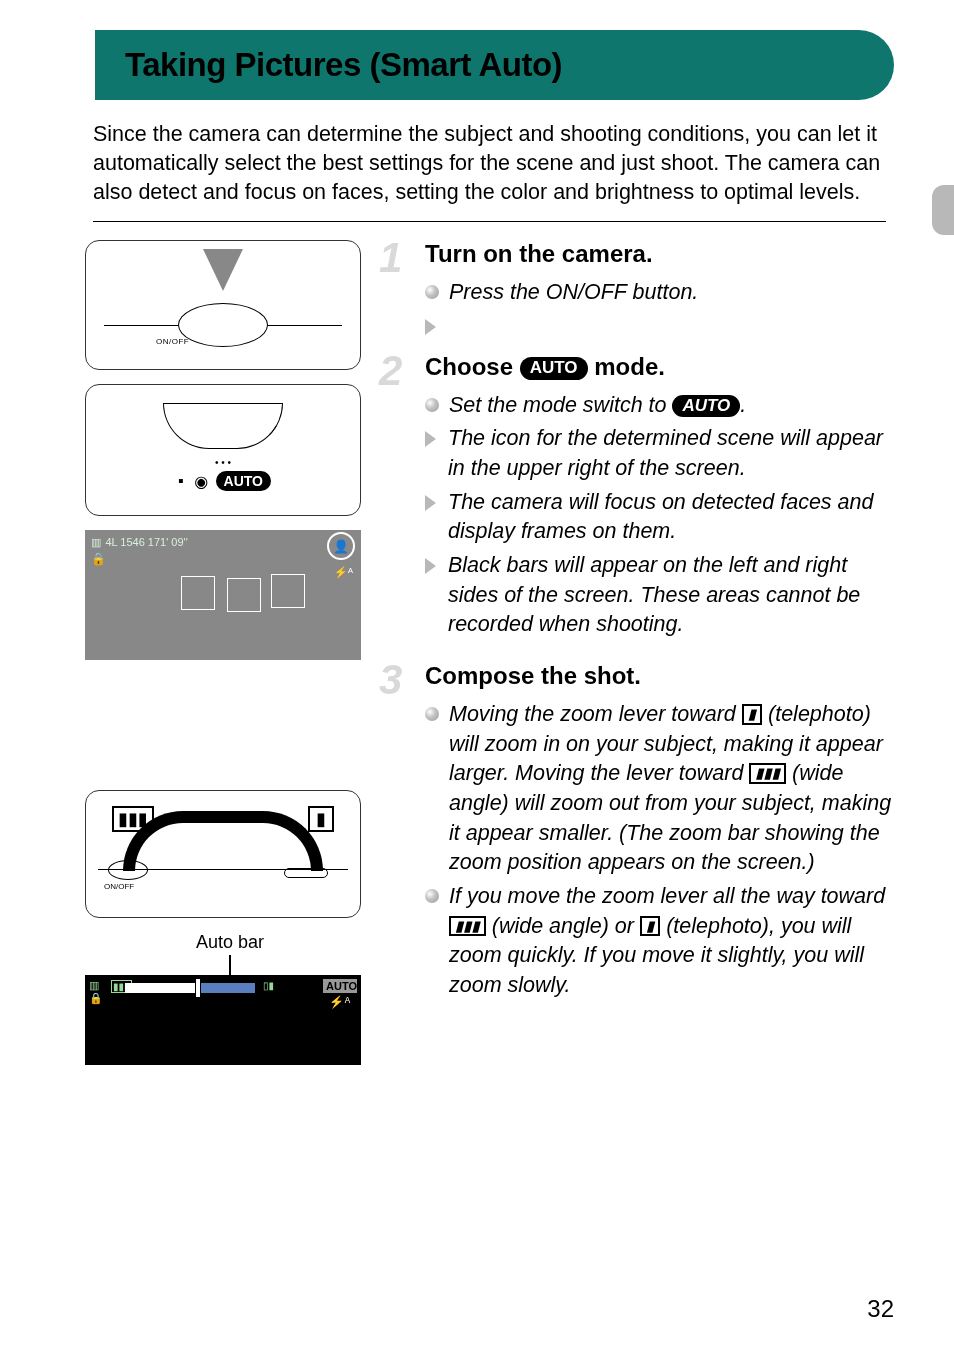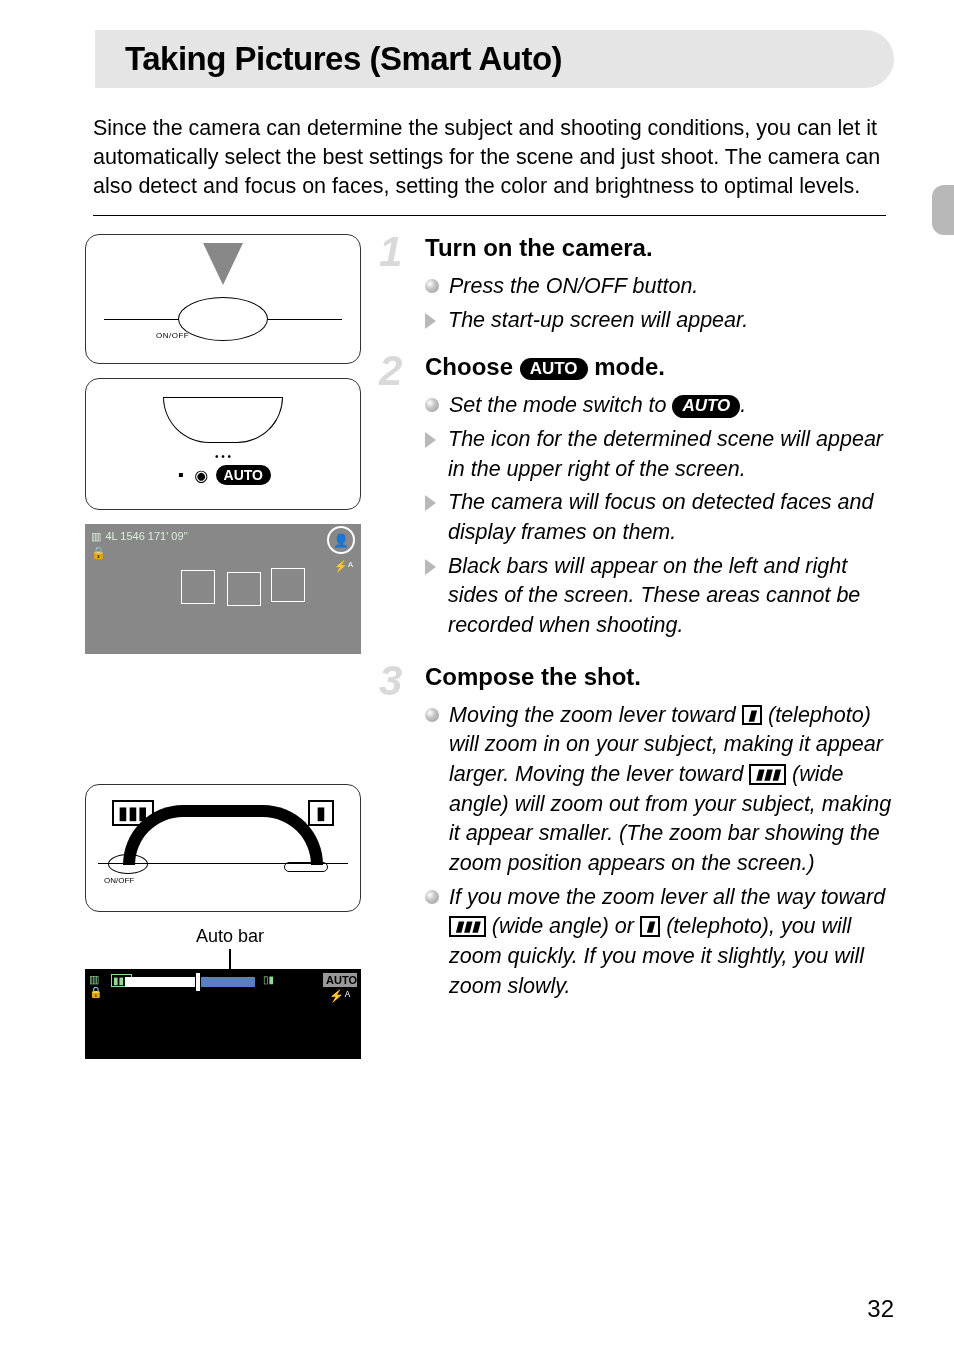--- a/index.html
+++ b/index.html
@@ -6,24 +6,24 @@
     body {
       width: 954px;
       height: 1345px;
       background: #fff;
       font-family: Arial, Helvetica, sans-serif;
       color: #000;
       position: relative;
       padding: 30px 60px 30px 85px;
     }
     .title-bar {
-      background: #e5e5e5;
+      background: #0f766e;
       border-radius: 0 40px 40px 0;
-      padding: 10px 30px;
-      margin-bottom: 26px;
+      padding: 16px 30px;
+      margin-bottom: 20px;
       margin-left: 10px;
     }
     .title-bar h1 {
       font-size: 33px;
       font-weight: 900;
       letter-spacing: -0.5px;
     }
     .side-tab {
       position: absolute;
       top: 185px;
@@ -288,21 +288,20 @@
 
     <div class="step">
       <div class="step-num">1</div>
       <h2>Turn on the camera.</h2>
       <div class="step-item">
         <div class="bullet"></div>
         <div>Press the ON/OFF button.</div>
       </div>
       <div class="step-item">
         <div class="triangle"></div>
-        <div>The start-up screen will appear.</div>
       </div>
     </div>
 
     <div class="step step2">
       <div class="step-num">2</div>
       <h2>
         <span>Choose </span><span class="inline-auto-badge">AUTO</span><span> mode.</span>
       </h2>
       <div class="step-item">
         <div class="bullet"></div>

